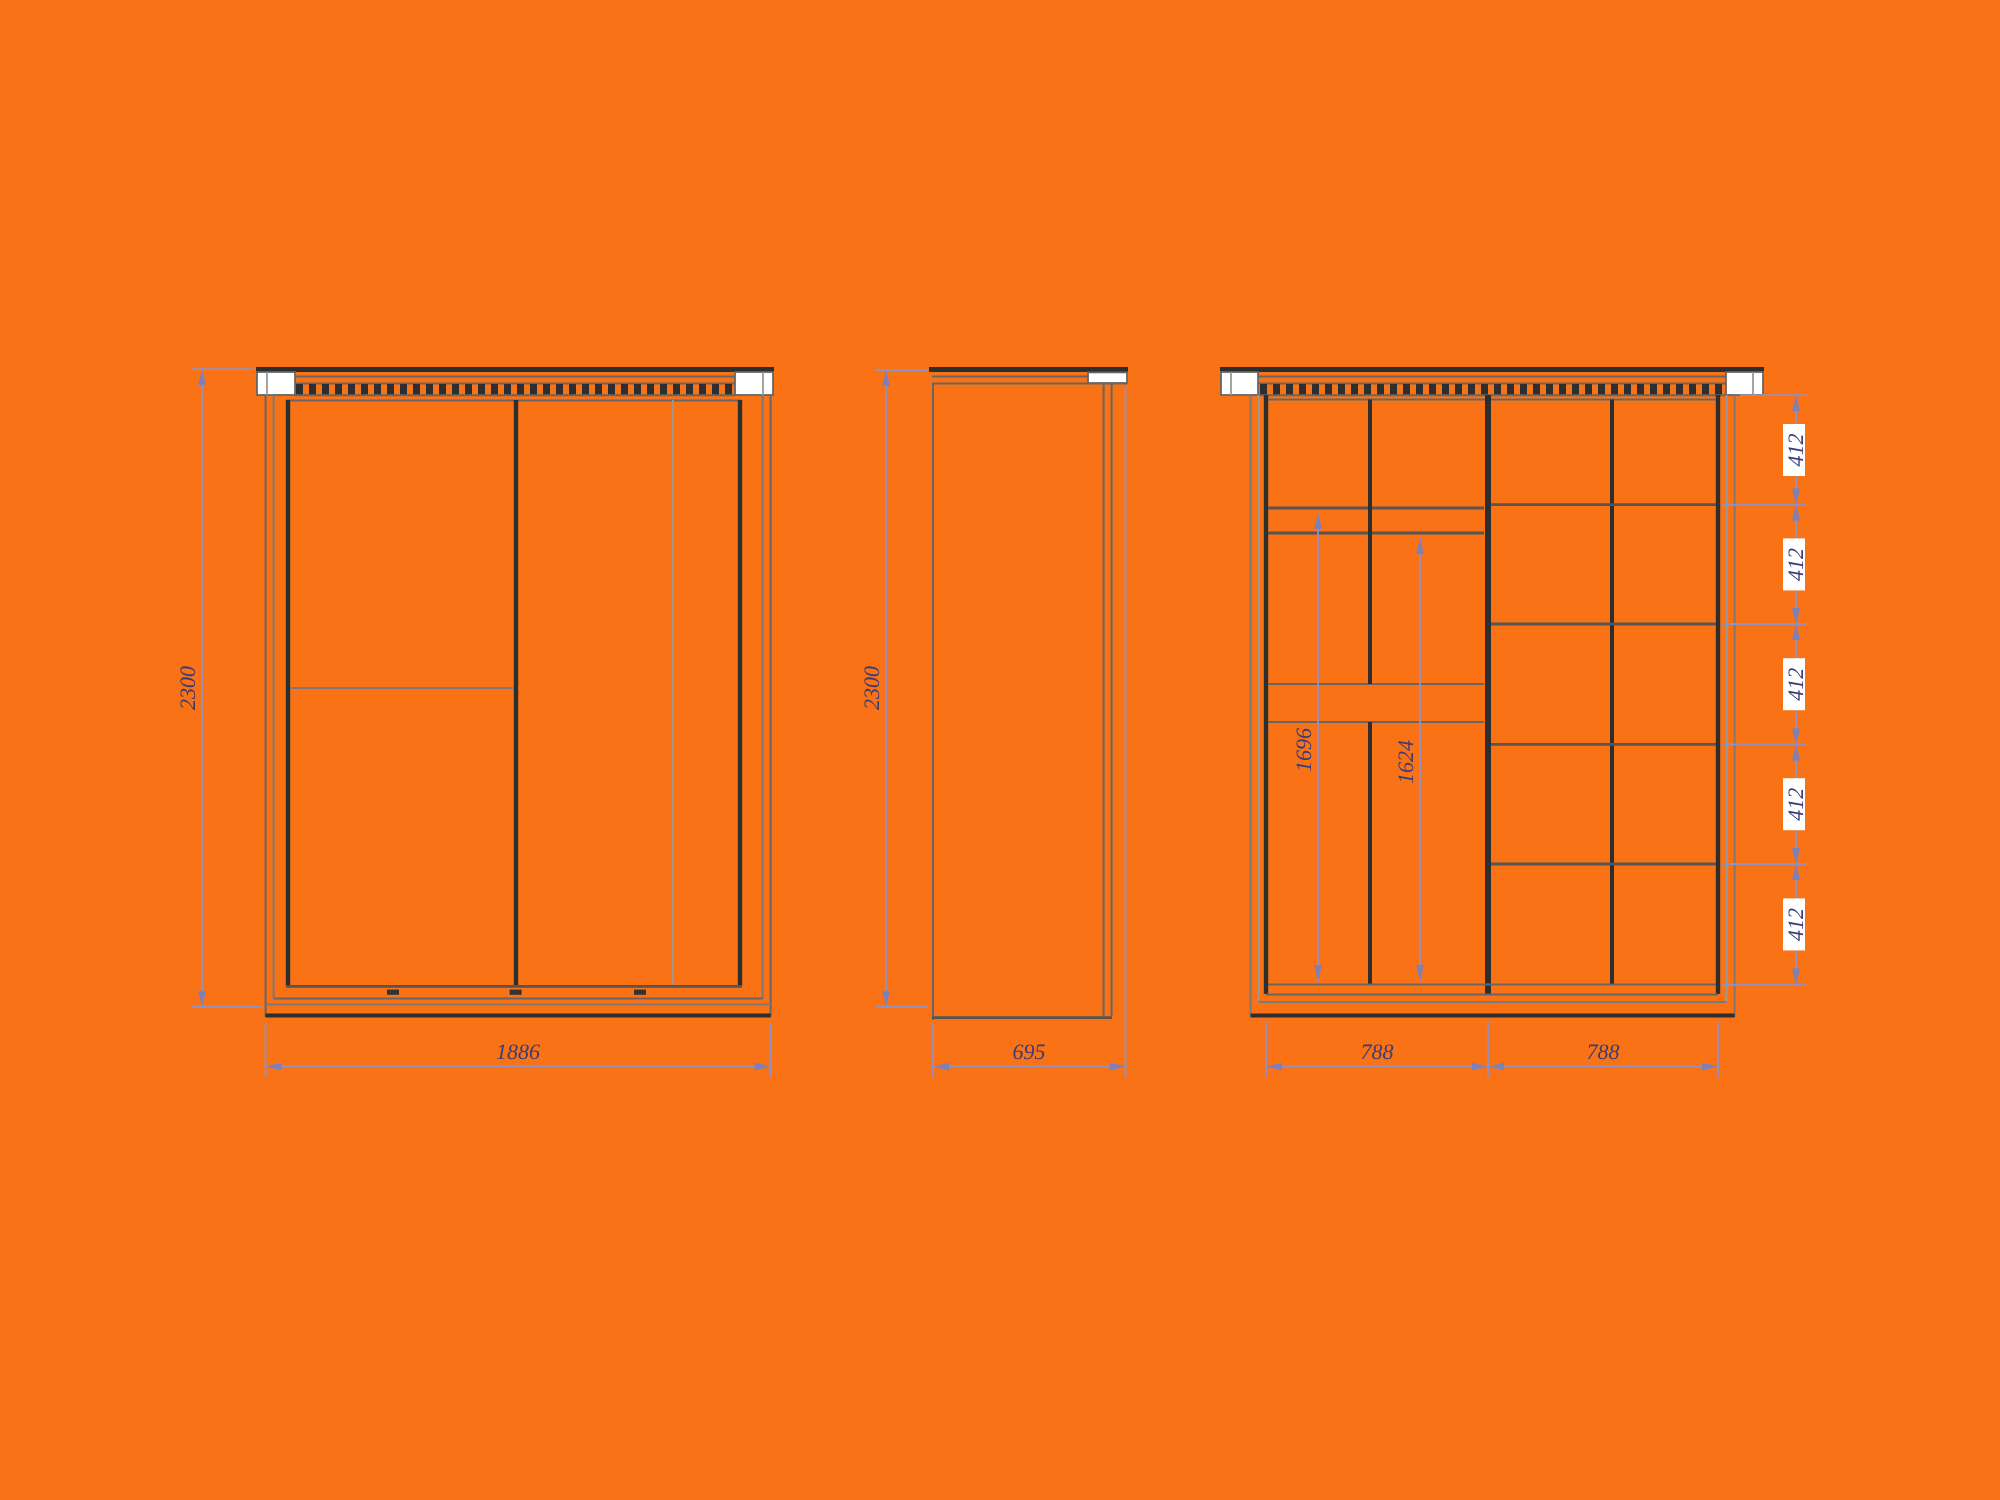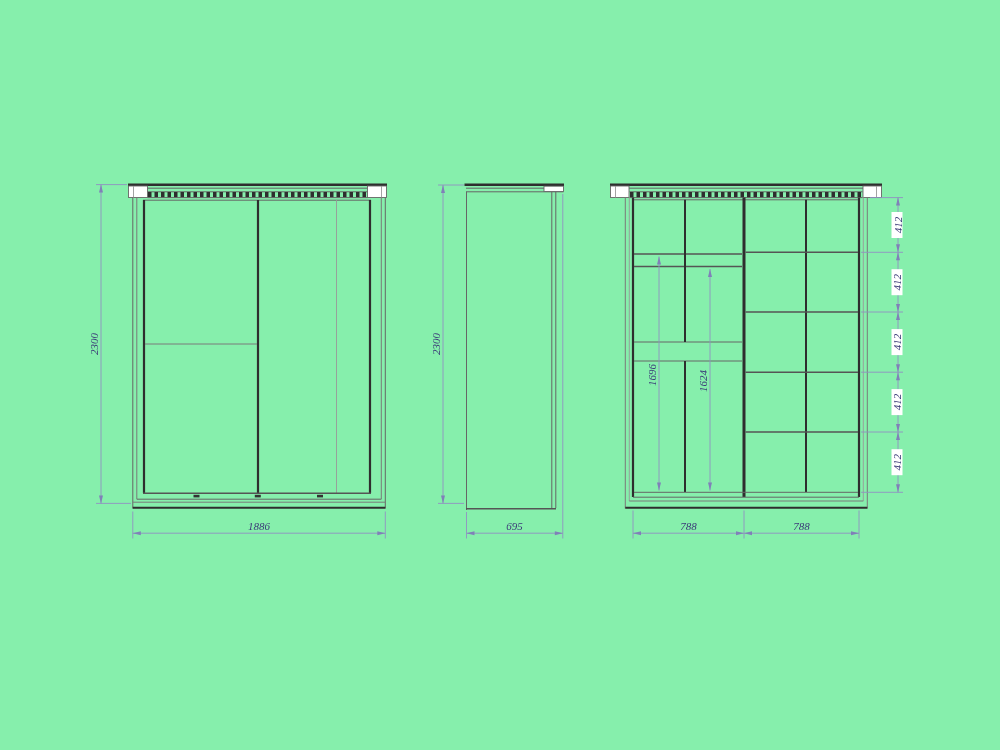--- a/index.html
+++ b/index.html
@@ -1,17 +1,17 @@
 <!DOCTYPE html>
 <html><head>
 <meta charset="utf-8">
 <style>
   html,body { margin:0; padding:0; background:#f0f0f0; }
   #canvas {
-    position:relative; width:1000px; height:750px; background:#86efac;
+    position:relative; width:1000px; height:750px; background:#f97316;
     font-family:"Liberation Serif", serif; overflow:hidden;
   }
   svg { display:block; }
   .thick  { stroke:#2e2e2e; stroke-width:2.2; fill:none; }
   .thick3 { stroke:#2e2e2e; stroke-width:3;   fill:none; }
   .edge   { stroke:#2e2e2e; stroke-width:2;   fill:none; }
   .med    { stroke:#555555; stroke-width:1.4; fill:none; }
   .thin   { stroke:#666666; stroke-width:1;   fill:none; }
   .lite   { stroke:#7a7a7a; stroke-width:1;   fill:none; }
   .faint  { stroke:#999999; stroke-width:0.9; fill:none; }

